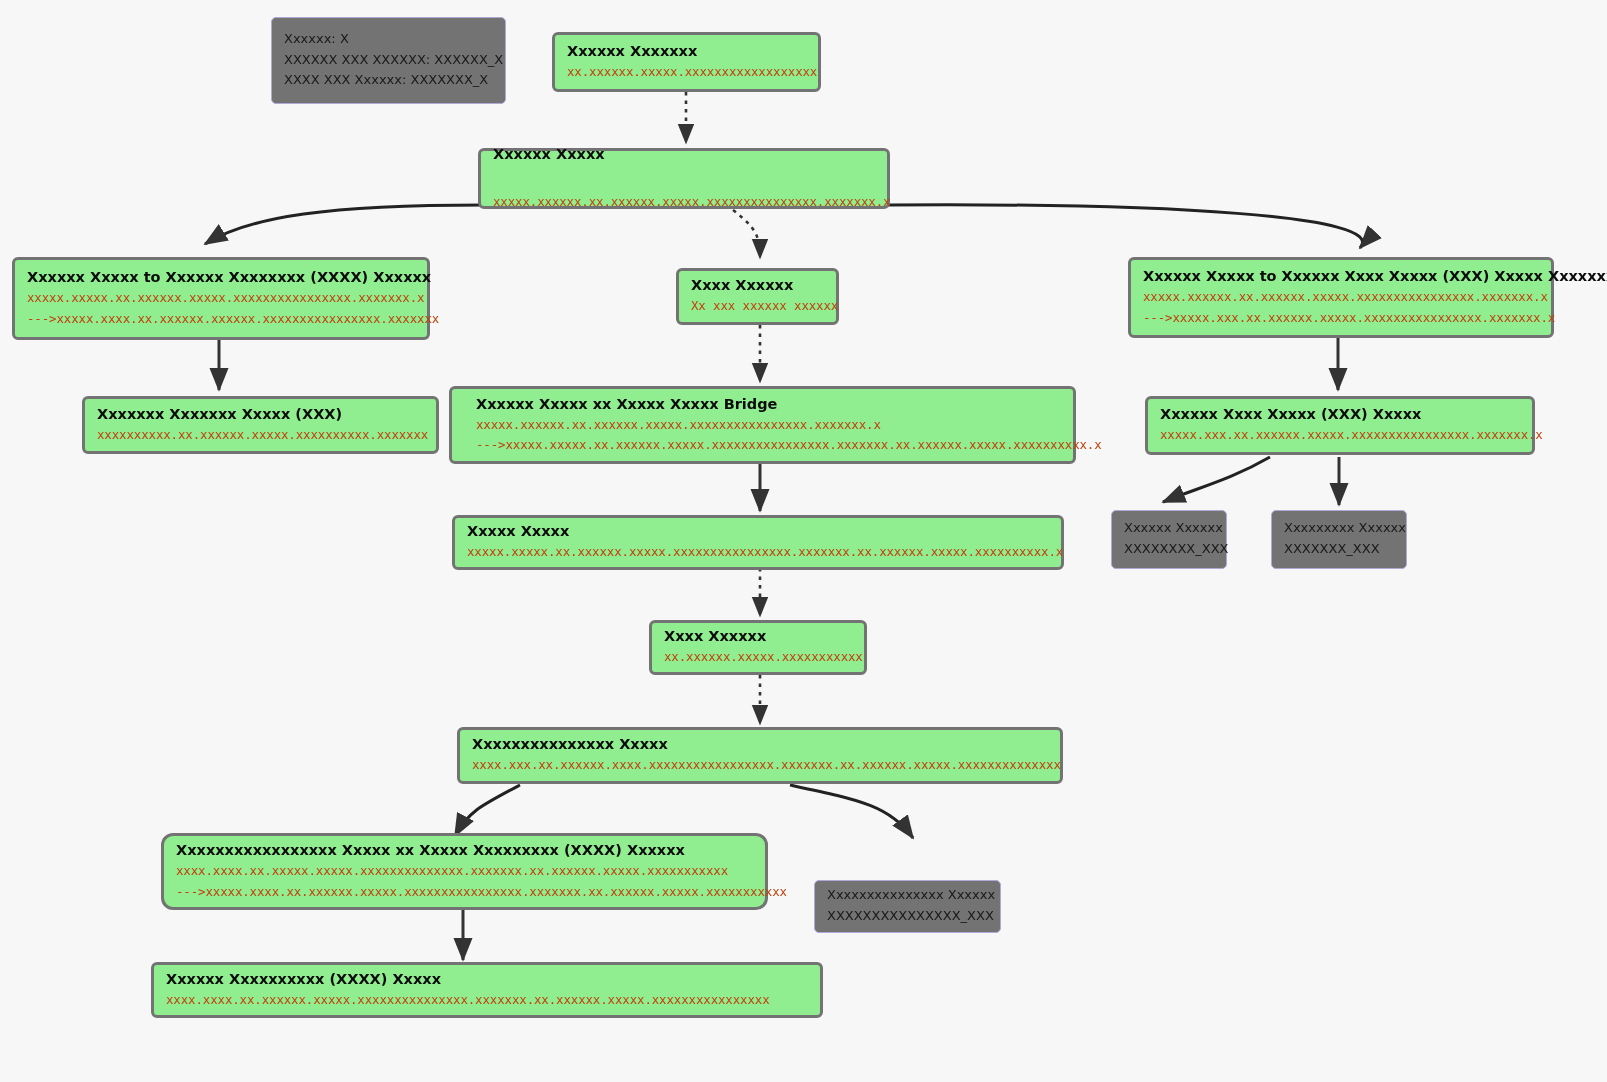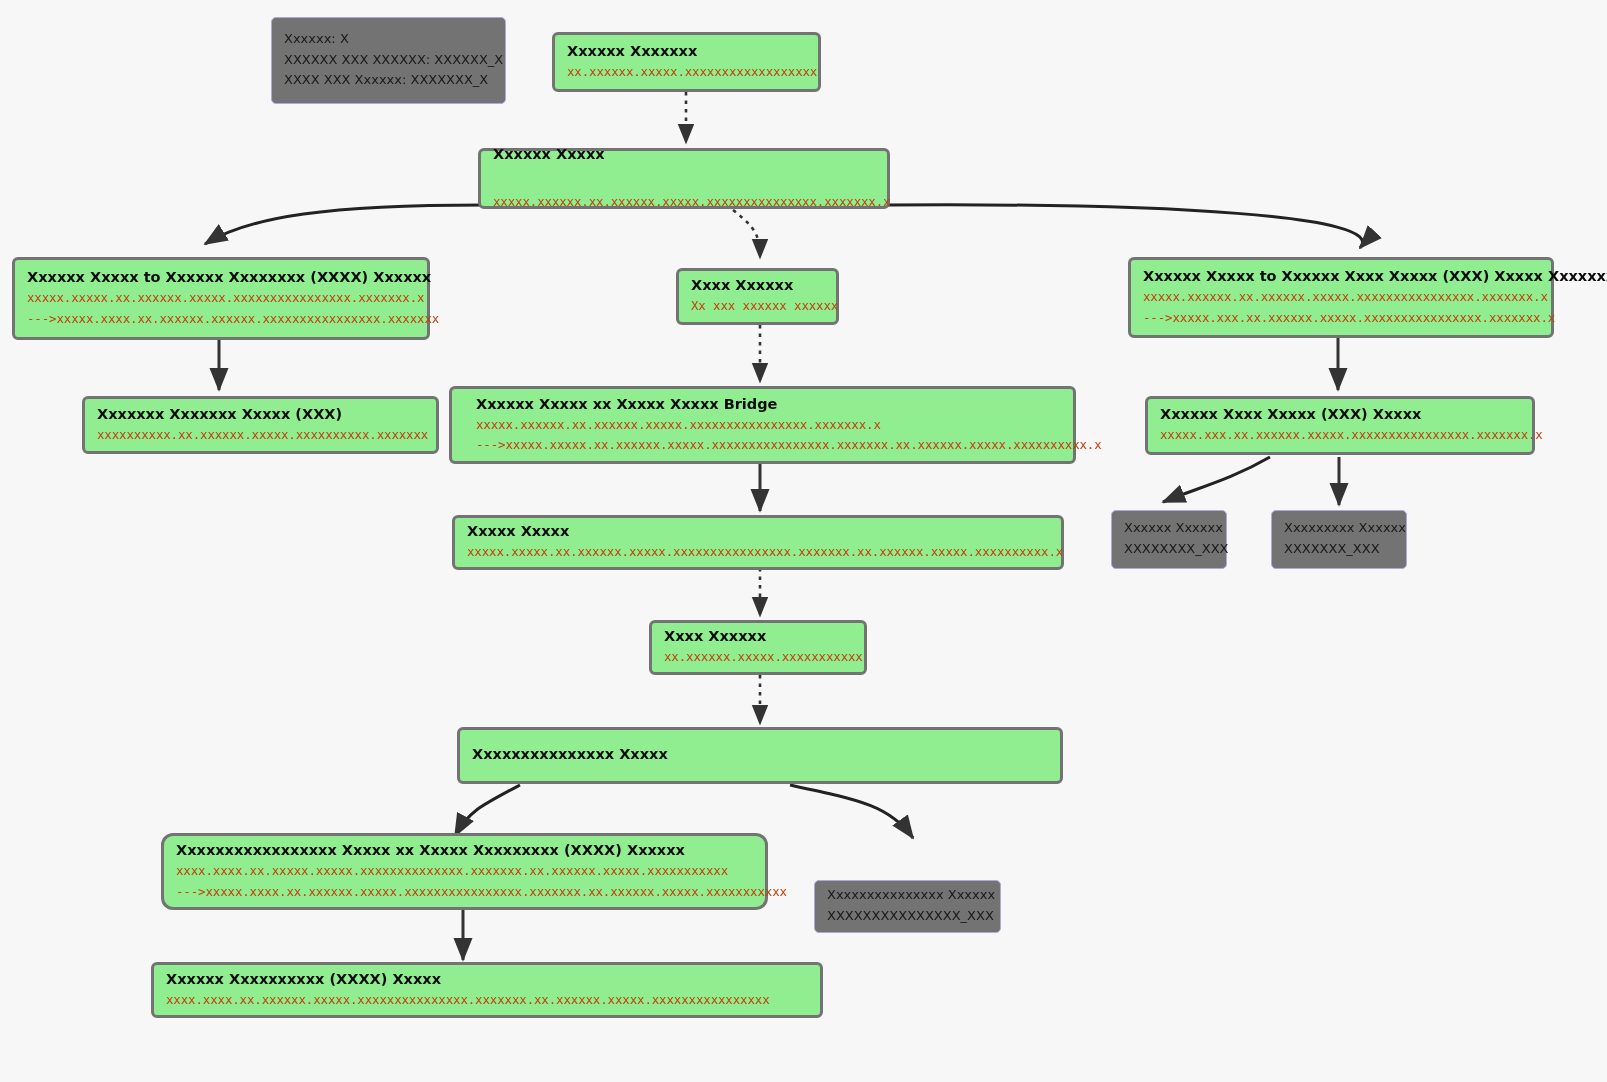--- a/index.html
+++ b/index.html
@@ -181,20 +181,21 @@
     <div class="mono">xxxxx.xxxxx.xx.xxxxxx.xxxxx.xxxxxxxxxxxxxxxx.xxxxxxx.xx.xxxxxx.xxxxx.xxxxxxxxxx.x</div>
   </div>
 
   <div class="node green" style="left:649px; top:620px; width:218px; height:55px;">
     <div class="title">Xxxx Xxxxxx</div>
     <div class="mono">xx.xxxxxx.xxxxx.xxxxxxxxxxx</div>
   </div>
 
   <div class="node green" style="left:457px; top:727px; width:606px; height:57px;">
     <div class="title">Xxxxxxxxxxxxxxx Xxxxx</div>
+    <div class="mono">xxxx.xxx.xx.xxxxxx.xxxx.xxxxxxxxxxxxxxxxx.xxxxxxx.xx.xxxxxx.xxxxx.xxxxxxxxxxxxxx</div>
   </div>
 
   <div class="node green" style="left:161px; top:833px; width:607px; height:77px;border-radius:12px;">
     <div class="title">Xxxxxxxxxxxxxxxxx Xxxxx xx Xxxxx Xxxxxxxxx (XXXX) Xxxxxx</div>
     <div class="mono">xxxx.xxxx.xx.xxxxx.xxxxx.xxxxxxxxxxxxxx.xxxxxxx.xx.xxxxxx.xxxxx.xxxxxxxxxxx</div>
     <div class="mono">---&gt;xxxxx.xxxx.xx.xxxxxx.xxxxx.xxxxxxxxxxxxxxxx.xxxxxxx.xx.xxxxxx.xxxxx.xxxxxxxxxxx</div>
   </div>
 
   <div class="node note" style="left:814px; top:844px; width:187px; height:53px;margin-top:36px;">
     <div class="mono">Xxxxxxxxxxxxxxx Xxxxxx</div>

